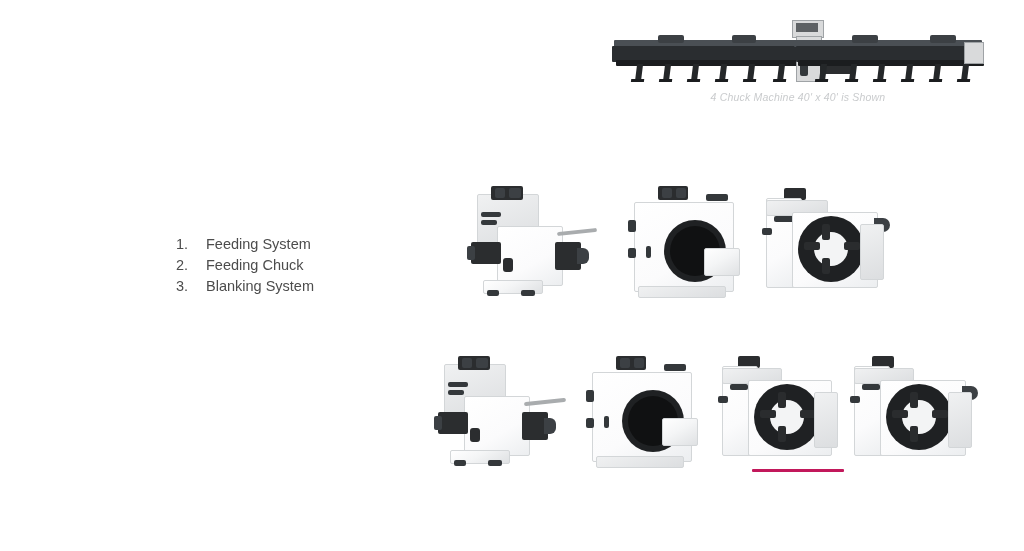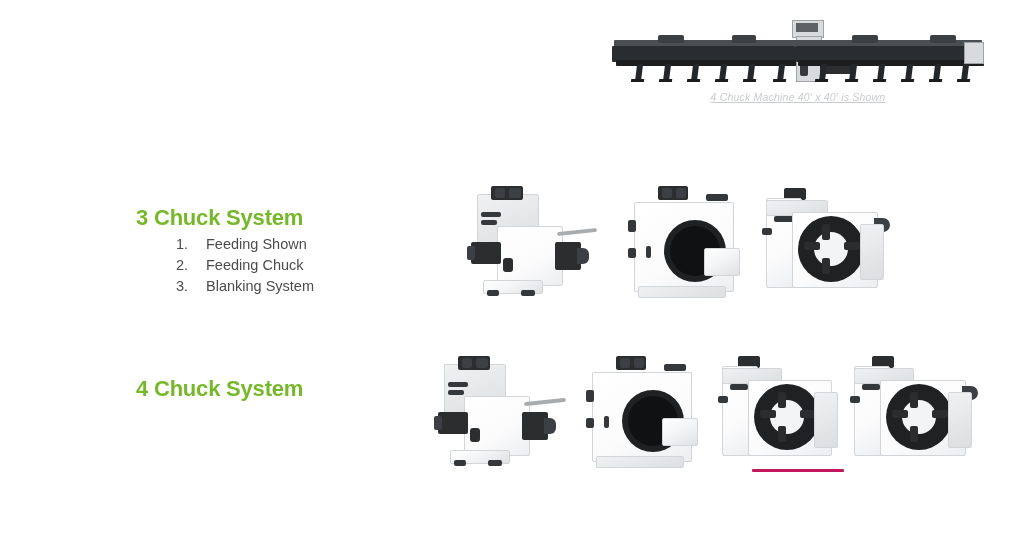--- a/index.html
+++ b/index.html
@@ -106,21 +106,20 @@
     position: absolute;
     left: 612px;
     top: 91px;
     width: 372px;
     text-align: center;
     font-size: 10.5px;
     font-style: italic;
     color: #c9cbcd;
     letter-spacing: 0.2px;
     white-space: nowrap;
-    text-decoration: underline;
   }
 
   
   .section-head {
     position: absolute;
     font-size: 22px;
     font-weight: 700;
     color: #76b82a;
     letter-spacing: -0.2px;
     white-space: nowrap;
@@ -258,26 +257,25 @@
     <div class="leg" style="left:266px; top:46px; width:6px; height:18px; transform:skewX(-7deg);"></div>
     <div class="leg" style="left:294px; top:46px; width:6px; height:18px; transform:skewX(-7deg);"></div>
     <div class="leg" style="left:322px; top:46px; width:6px; height:18px; transform:skewX(-7deg);"></div>
     <div class="leg" style="left:350px; top:46px; width:6px; height:18px; transform:skewX(-7deg);"></div>
 
     <div class="ctrl-cab" style="left:352px; top:24px; width:18px; height:20px;"></div>
   </div>
 
   <div class="caption">4 Chuck Machine 40' x 40' is Shown</div>
 
-  <div class="section-head head-3">3 Chuck System</div>
 
   <ul class="olist">
     <li>
       <span class="num">1.</span>
-      <span>Feeding Shown</span>
+      <span>Feeding System</span>
     </li>
     <li>
       <span class="num">2.</span>
       <span>Feeding Chuck</span>
     </li>
     <li>
       <span class="num">3.</span>
       <span>Blanking System</span>
     </li>
   </ul>
@@ -326,21 +324,20 @@
     <div class="ring" style="left:42px; top:28px; width:66px; height:66px;"></div>
     <div class="ring-inner" style="left:58px; top:44px; width:34px; height:34px;"></div>
     <div class="ring-jaw" style="left:66px; top:36px; width:8px;  height:16px;"></div>
     <div class="ring-jaw" style="left:66px; top:70px; width:8px;  height:16px;"></div>
     <div class="ring-jaw" style="left:48px; top:54px; width:16px; height:8px;"></div>
     <div class="ring-jaw" style="left:88px; top:54px; width:16px; height:8px;"></div>
     <div class="dark-part soft" style="left:118px; top:30px; width:16px; height:14px; border-radius:0 7px 7px 0;"></div>
     <div class="body-white shade" style="left:104px; top:36px; width:22px; height:54px;"></div>
   </div>
 
-  <div class="section-head head-4">4 Chuck System</div>
 
   <div class="chuck" style="left:432px; top:356px; width:150px; height:122px;">
     <div class="body-white shade" style="left:12px; top:8px;  width:60px;  height:52px;"></div>
     <div class="dark-part" style="left:26px; top:0px;  width:32px; height:14px;"></div>
     <div class="dark-part soft" style="left:30px; top:2px;  width:10px; height:10px;"></div>
     <div class="dark-part soft" style="left:44px; top:2px;  width:12px; height:10px;"></div>
     <div class="dark-part mid" style="left:16px; top:26px; width:20px; height:5px;"></div>
     <div class="dark-part mid" style="left:16px; top:34px; width:16px; height:5px;"></div>
     <div class="body-white bright" style="left:32px; top:40px; width:64px; height:58px;"></div>
     <div class="arm" style="left:92px; top:44px; width:42px; height:4px; transform:rotate(-6deg);"></div>

